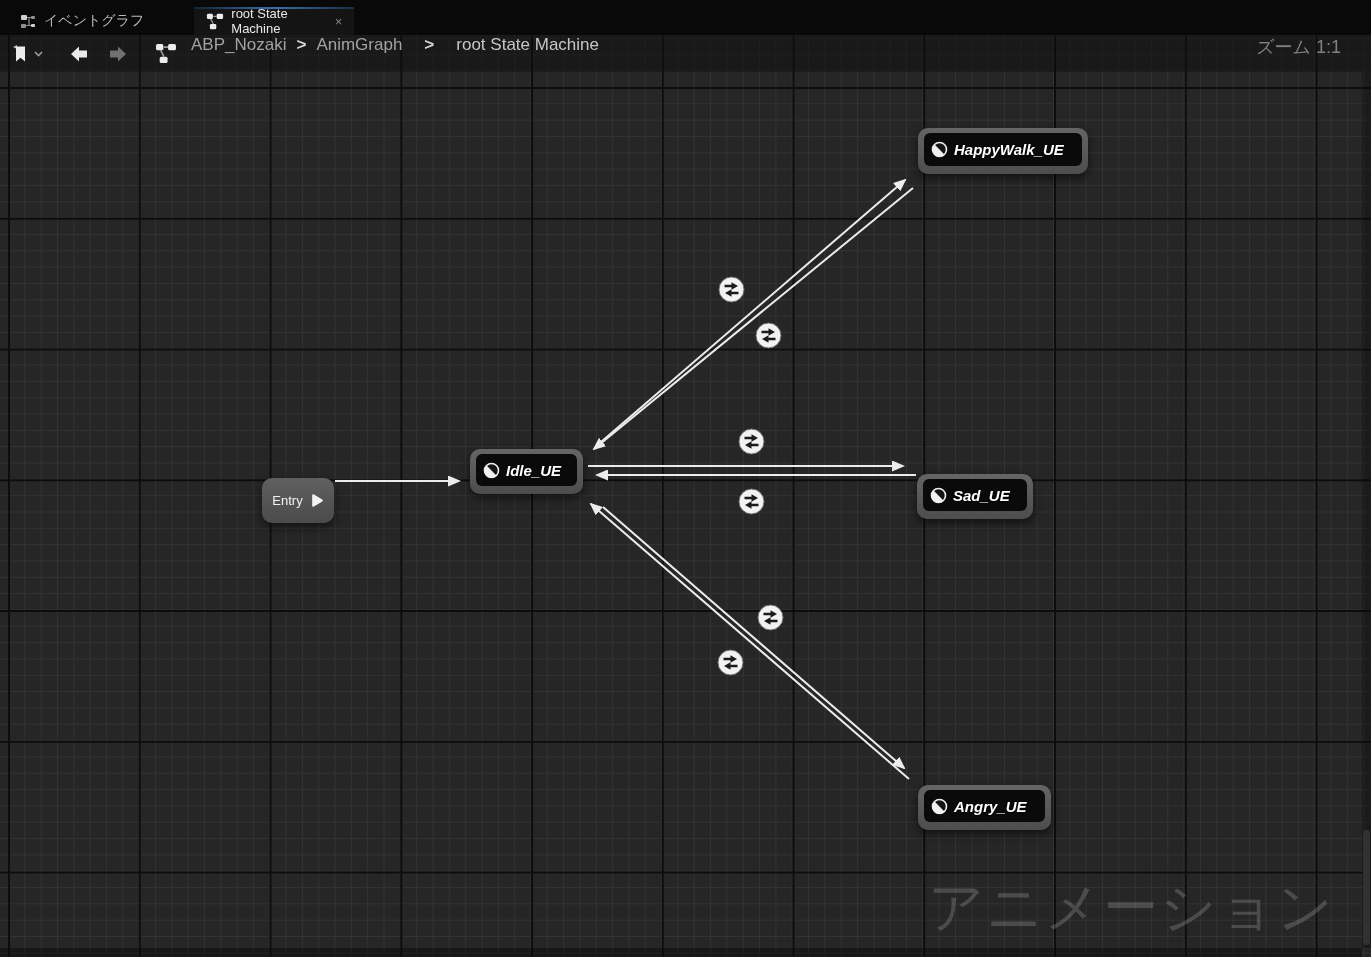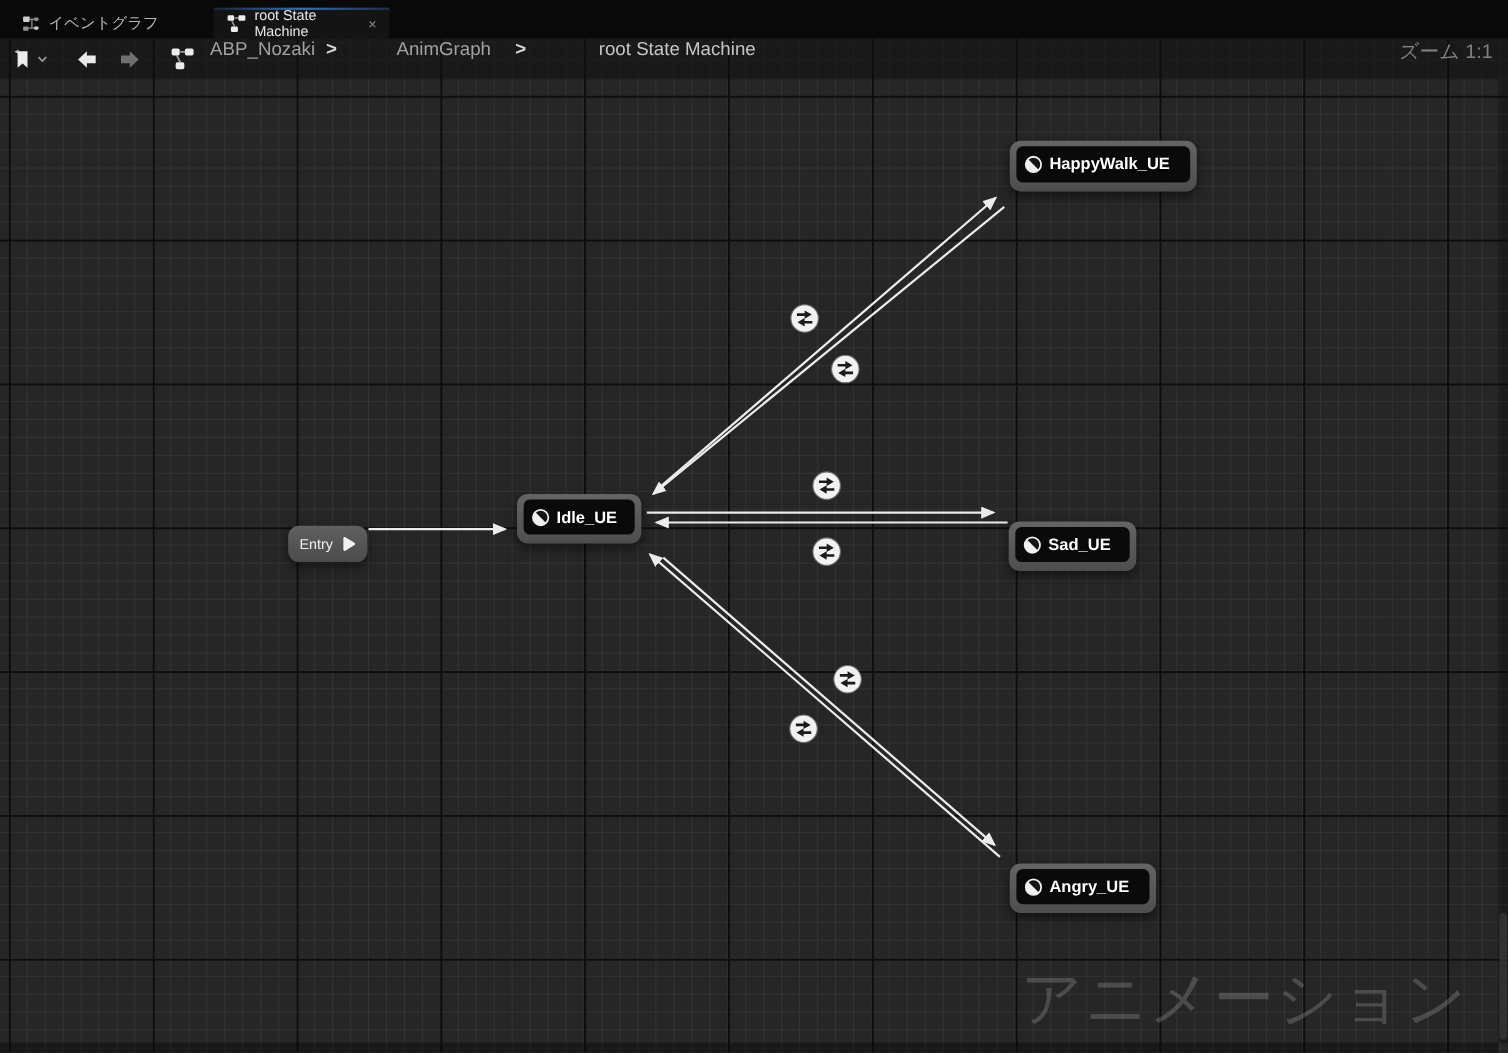--- a/index.html
+++ b/index.html
@@ -27,31 +27,31 @@
               linear-gradient(#333333 1px, transparent 1px),
               linear-gradient(90deg,#333333 1px, transparent 1px);
             background-size:130.75px 130.75px,130.75px 130.75px,16.34px 16.34px,16.34px 16.34px;
             background-position:8px 52px,8px 52px,8px 3px,8px 3px; }
 
   
   .toolbar { position:absolute; top:35px; left:0; right:0; height:37px;
              background:rgba(14,14,14,0.55); display:flex; 
              z-index:30; color:#a8a8a8; }
   .tb-icon { display:flex; align-items:center; }
-  .crumb { font-size:17px; color:#a2a2a2; white-space:nowrap;margin-left:44px; }
+  .crumb { font-size:17px; color:#a2a2a2; white-space:nowrap; }
   .crumb.current { color:#c6c6c6; }
   .crumb-sep { font-size:17px; color:#d8d8d8; margin:0 10px; font-weight:bold; }
-  .zoom-label { margin-left:auto; margin-right:14px; font-size:18px; color:#818181; }
+  .zoom-label { margin-left:auto; margin-right:30px; font-size:18px; color:#818181; }
 
   
   .wires { position:absolute; left:0; top:0; z-index:10; }
 
   
   .state { position:absolute; z-index:20; background:linear-gradient(#656565,#4d4d4d);
-           border-radius:10px; padding:5px 6px 8px; box-shadow:0 4px 10px rgba(0,0,0,.55); }
+           border-radius:10px; padding:5px 6px 8px; box-shadow:0 4px 10px rgba(0,0,0,.55);font-style:italic; }
   .state-inner { height:100%; background:#0a0a0a; border-radius:6px; display:flex;
                  align-items:center; gap:6px; padding:0 10px 0 7px; color:#ffffff;
                  font-weight:bold; font-size:15px; white-space:nowrap;
                  text-shadow:0 1px 2px #000; }
   .entry-node { position:absolute; z-index:20; background:linear-gradient(#606060,#4b4b4b);
                 border-radius:10px; display:flex; align-items:center; justify-content:center;
                 gap:8px; color:#f2f2f2; font-size:13px; box-shadow:0 4px 10px rgba(0,0,0,.5); }
 
   
   .tnode { position:absolute; width:27px; height:27px; z-index:15; }
@@ -197,21 +197,21 @@
       </svg>
   </div>
   <div class="tnode" style="left:717px;top:649px">
     <svg width="27" height="27" viewBox="0 0 27 27">
         <circle cx="13.5" cy="13.5" r="12.5" fill="#f2f2f2" stroke="#6d6d6d"></circle>
         <path d="M6.5,8.8 H13.5 V6.2 L20,10 L13.5,13.8 V11.2 H6.5 Z" fill="#1b1b1b"></path>
         <path d="M20.5,15.8 H13.5 V13.2 L7,17 L13.5,20.8 V18.2 H20.5 Z" fill="#1b1b1b"></path>
       </svg>
   </div>
 
-  <div class="entry-node" style="left:262px;top:478px;width:72px;height:33px">
+  <div class="entry-node" style="left:262px;top:478px;width:72px;height:45px">
     <span>Entry</span>
     <span class="tb-icon">
       <svg width="13" height="15" viewBox="0 0 14 16">
         <path d="M2.5,2.5 L11.5,8 L2.5,13.5 Z" fill="#f2f2f2" stroke="#f2f2f2" stroke-width="2.5" stroke-linejoin="round"></path>
       </svg>
     </span>
   </div>
 
   <div class="state" style="left:470px;top:449px;width:113px;height:45px">
     <div class="state-inner">

